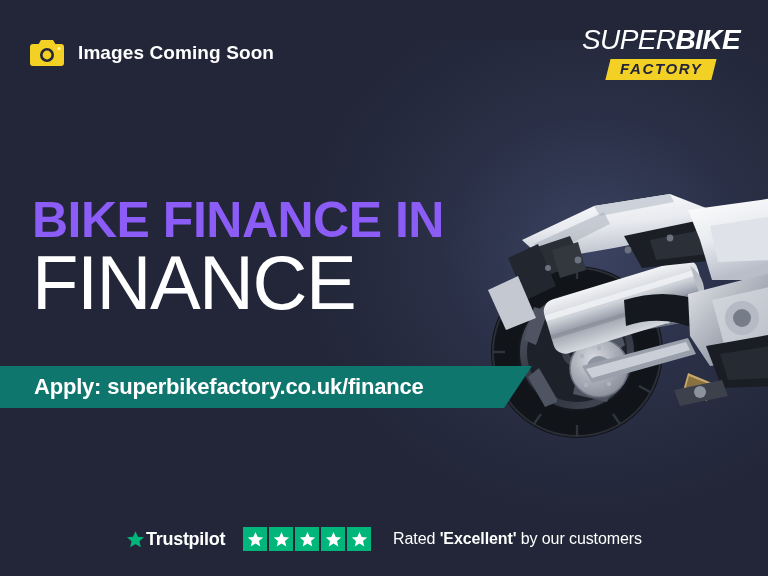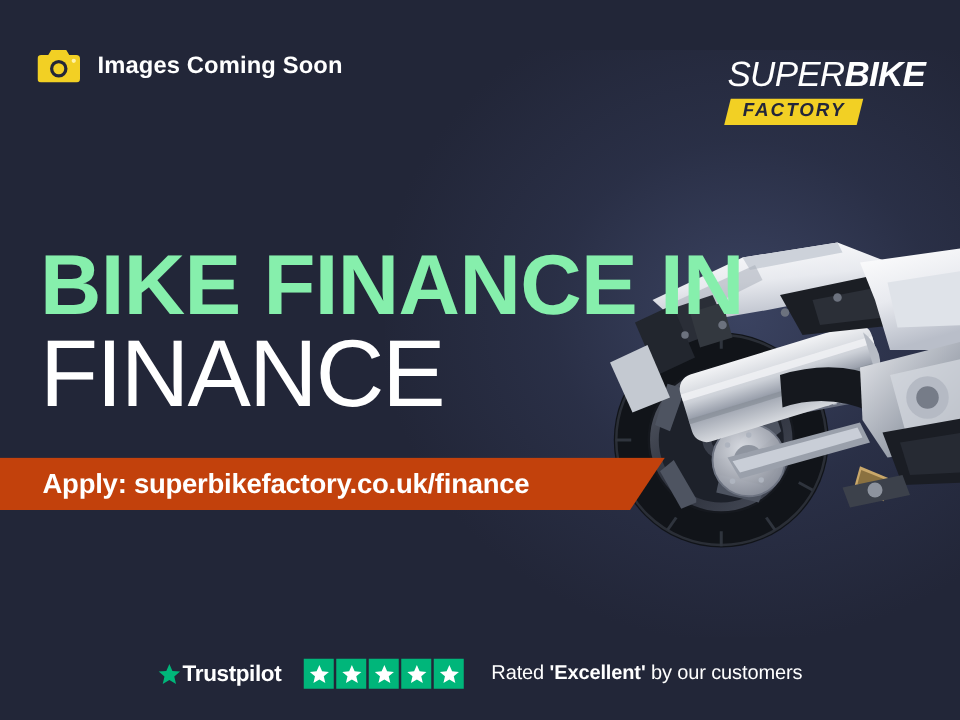--- a/index.html
+++ b/index.html
@@ -47,23 +47,23 @@
     font-size: 19px;
     font-weight: bold;
     letter-spacing: 0.1px;
     white-space: nowrap;
   }
 
   
   .logo {
     position: absolute;
     right: 28px;
-    top: 46px;
+    top: 26px;
     z-index: 6;
-    text-align: left;
+    text-align: center;
   }
   .logo-top {
     font-size: 28px;
     line-height: 1;
     font-style: italic;
     letter-spacing: -0.6px;
     white-space: nowrap;
   }
   .logo-super {
     color: #ffffff;
@@ -103,22 +103,22 @@
   }
 
   
   .headline {
     position: absolute;
     left: 32px;
     top: 196px;
     z-index: 5;
   }
   .headline-line1 {
-    color: #86efac;
-    font-size: 68px;
+    color: #8b5cf6;
+    font-size: 50px;
     font-weight: bold;
     line-height: 0.96;
     letter-spacing: -0.5px;
     white-space: nowrap;
     margin: 0;
   }
   .headline-line2 {
     color: #ffffff;
     font-size: 76px;
     font-weight: normal;
@@ -128,21 +128,21 @@
     margin: 2px 0 0 0;
   }
 
   
   .apply-banner {
     position: absolute;
     left: 0;
     top: 366px;
     width: 532px;
     height: 42px;
-    background: #c2410c;
+    background: #0f766e;
     z-index: 5;
     clip-path: polygon(0 0, 100% 0, calc(100% - 28px) 100%, 0 100%);
     display: flex;
     align-items: center;
   }
   .apply-text {
     color: #ffffff;
     font-size: 22px;
     font-weight: bold;
     letter-spacing: -0.2px;

